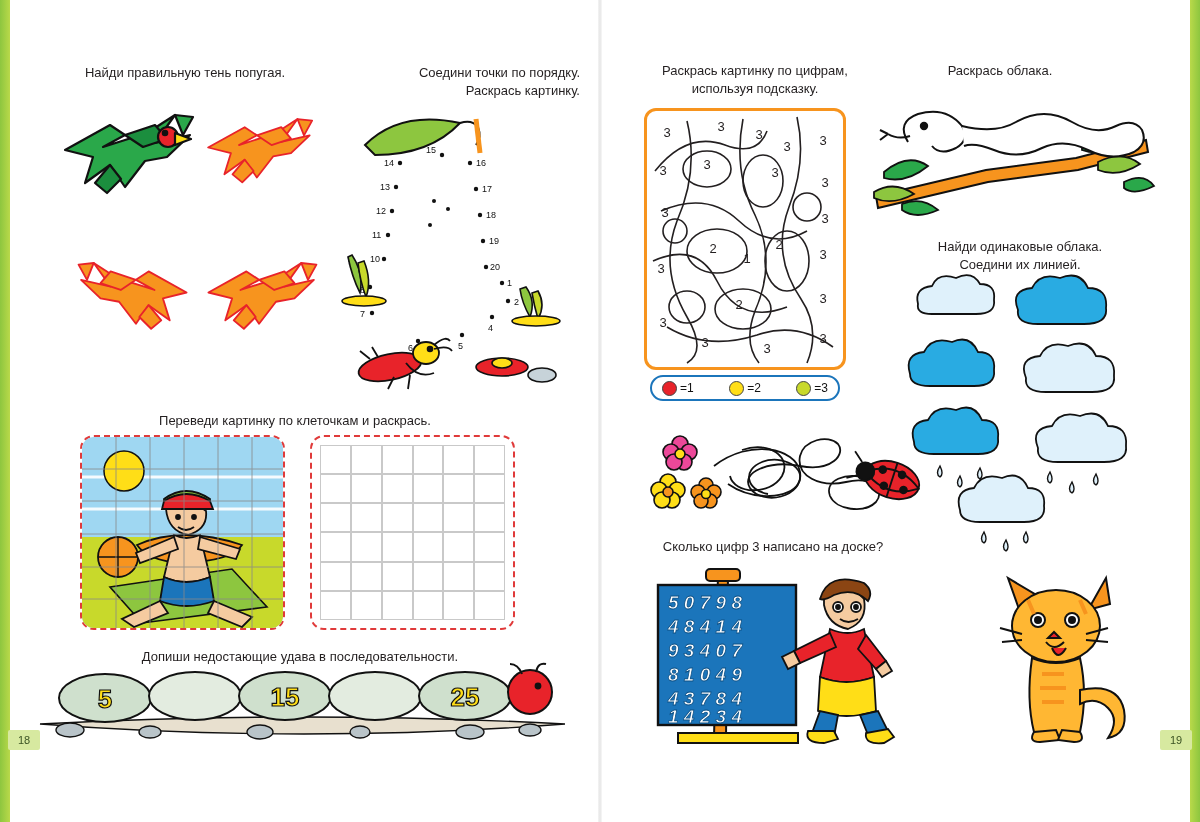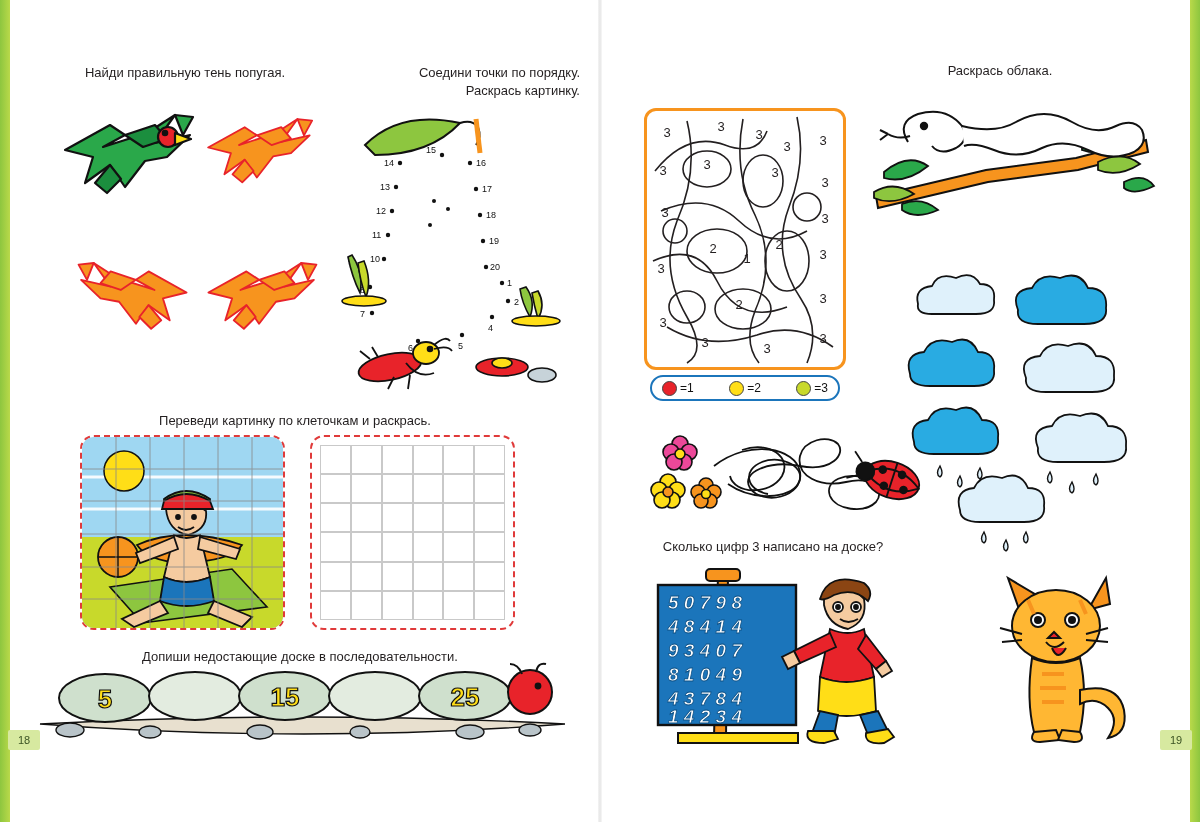--- a/index.html
+++ b/index.html
@@ -303,21 +303,21 @@
         <div></div>
       <div></div>
         <div></div>
         <div></div>
         <div></div>
         <div></div>
         <div></div>
     </div>
   </div>
 
-  <div class="caption" style="left:75px; top:648px; width:450px;">Допиши недостающие доске в последовательности.</div>
+  <div class="caption" style="left:75px; top:648px; width:450px;">Допиши недостающие удава в последовательности.</div>
 
   <div class="art" style="left:30px; top:662px;">
     <svg width="545" height="80" viewBox="0 0 545 80">
 
       <path d="M10 62 Q270 48 535 62 Q275 82 10 62 Z" fill="#e8e0cf" stroke="#111" stroke-width="1.4"></path>
       <g stroke="#111" stroke-width="1.4" fill="#b9c4c9">
         <ellipse cx="40" cy="68" rx="14" ry="7"></ellipse>
         <ellipse cx="120" cy="70" rx="11" ry="6"></ellipse>
         <ellipse cx="230" cy="70" rx="13" ry="7"></ellipse>
         <ellipse cx="330" cy="70" rx="10" ry="6"></ellipse>
@@ -339,20 +339,22 @@
       <g font-family="Liberation Sans, sans-serif" font-size="26" font-weight="bold" fill="#ffde17" stroke="#111" stroke-width="1.2" text-anchor="middle">
         <text x="75" y="46">5</text>
         <text x="255" y="44">15</text>
         <text x="435" y="44">25</text>
       </g>
     </svg>
   </div>
 
   <div class="pagenum" style="left:8px; top:730px;">18</div>
 
+  <div class="caption" style="left:630px; top:62px; width:250px;">Раскрась картинку по цифрам,
+используя подсказку.</div>
 
   <div class="color-box" style="left:644px; top:108px; width:202px; height:262px;">
     <svg width="196" height="256" viewBox="0 0 196 256">
       <g stroke="#231f20" stroke-width="1.6" fill="none">
         <path d="M8 60 Q40 20 78 34 Q110 46 120 20"></path>
         <path d="M14 100 Q60 80 92 110 Q124 140 160 120"></path>
         <path d="M6 150 Q50 130 70 170 Q92 214 140 196"></path>
         <path d="M20 216 Q60 240 110 224 Q150 210 186 236"></path>
         <path d="M40 10 Q52 60 30 110 Q12 158 40 206 Q60 240 40 252"></path>
         <path d="M96 8 Q86 60 108 104 Q130 150 108 200 Q96 232 112 252"></path>
@@ -429,20 +431,22 @@
       <g stroke="#111" stroke-width="2" fill="#fff">
         <path d="M42 42 Q30 22 52 14 Q80 6 96 26 Q104 40 90 48 Q74 56 66 46"></path>
         <path d="M96 26 Q130 34 150 22 Q178 6 206 22 Q230 36 250 26 Q268 18 276 30 Q282 44 268 52 Q246 62 222 50 Q198 38 176 48 Q152 60 128 50 Q108 42 98 46"></path>
         <circle cx="58" cy="26" r="3.2" fill="#111"></circle>
         <path d="M44 36 Q32 40 22 34" fill="none"></path>
         <path d="M22 34 L14 30 M22 34 L14 40" fill="none"></path>
       </g>
     </svg>
   </div>
 
+  <div class="caption" style="left:900px; top:238px; width:240px;">Найди одинаковые облака.
+Соедини их линией.</div>
 
   <div class="art" style="left:900px; top:270px;">
     <svg width="260" height="290" viewBox="0 0 260 290">
       <g stroke="#111" stroke-width="1.8">
         <path d="M18 34 Q14 18 32 16 Q38 2 56 8 Q72 0 80 14 Q96 14 94 30 Q96 44 76 44 L32 44 Q16 44 18 34 Z" fill="#dff1fb"></path>
         <path d="M118 40 Q110 20 132 18 Q140 2 160 8 Q180 0 188 18 Q208 18 206 38 Q208 54 184 54 L138 54 Q116 54 118 40 Z" fill="#29abe2"></path>
         <path d="M10 104 Q4 84 24 82 Q32 66 52 72 Q70 64 78 82 Q96 82 94 100 Q96 116 74 116 L30 116 Q10 116 10 104 Z" fill="#29abe2"></path>
         <path d="M126 108 Q118 88 140 86 Q148 70 168 76 Q188 68 196 86 Q216 86 214 106 Q216 122 192 122 L146 122 Q124 122 126 108 Z" fill="#dff1fb"></path>
         <path d="M14 172 Q8 152 28 150 Q36 134 56 140 Q74 132 82 150 Q100 150 98 168 Q100 184 78 184 L34 184 Q14 184 14 172 Z" fill="#29abe2"></path>
         <path d="M138 178 Q130 158 152 156 Q160 140 180 146 Q200 138 208 156 Q228 156 226 176 Q228 192 204 192 L158 192 Q136 192 138 178 Z" fill="#dff1fb"></path>

